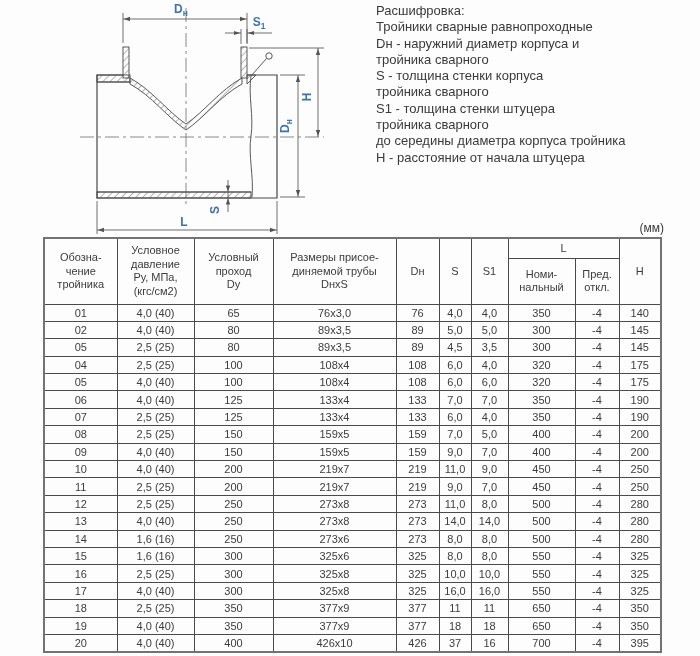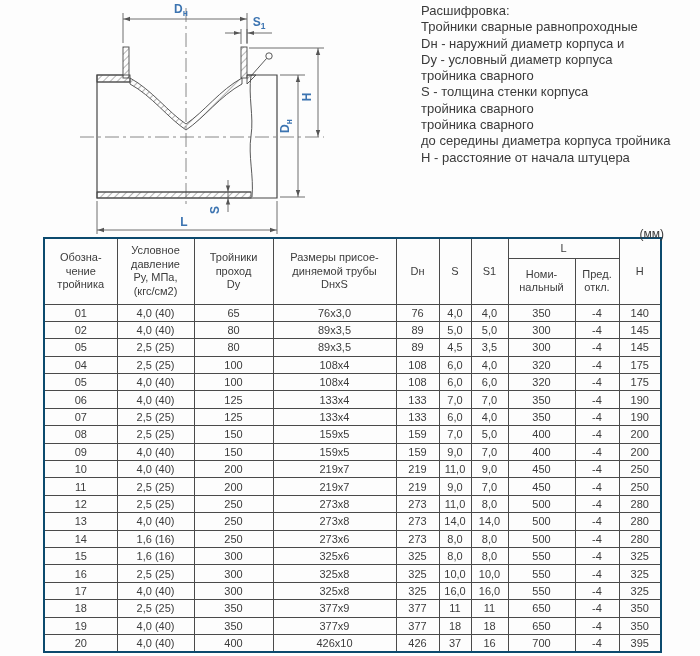--- a/index.html
+++ b/index.html
@@ -4,29 +4,29 @@
 <style>
   * { box-sizing: border-box; }
   html,body { margin:0; padding:0; }
   body {
     width:700px; height:656px; background:#fdfdfd;
     font-family:"Liberation Sans", sans-serif; color:#3b3b3b;
     overflow:hidden;
   }
   .top-section { position:relative; width:700px; height:237px; }
   .diagram-svg { position:absolute; left:0; top:0; }
-  .legend { position:absolute; left:376px; top:3px; font-size:13px; line-height:16.3px; color:#3a3a3a;margin-left:45px; }
+  .legend { position:absolute; left:376px; top:3px; font-size:13px; line-height:16.3px; color:#3a3a3a; }
   .legend div { white-space:nowrap; }
-  .unit-note { position:absolute; top:227px; right:36px; font-size:12px; color:#3a3a3a; }
+  .unit-note { position:absolute; top:221px; right:36px; font-size:12px; color:#3a3a3a; }
 
   table.dims {
     border-collapse:collapse; table-layout:fixed;
     width:617px; margin-left:43px;
     font-size:11px; color:#3c3c3c;
-    border:2px solid #0c4a6e;
+    border:2px solid #737373;
   }
   table.dims th, table.dims td {
     border:1.5px solid #4a4a4a;
     text-align:center; vertical-align:middle;
     padding:0; font-weight:normal;
     overflow:hidden;
   }
   thead th { white-space:pre-line; line-height:1.22; }
   thead tr.l-group-row th { height:20px; }
   thead tr.l-sub-row th { height:46px; }
@@ -120,24 +120,24 @@
       <polygon class="arr" points="97.8,230 104,227.8 104,232.2"></polygon>
       <polygon class="arr" points="276.2,230 270,227.8 270,232.2"></polygon>
       <text class="lbl" x="184" y="226" text-anchor="middle">L</text>
     </g>
   </svg>
 
   <div class="legend">
     <div>Расшифровка:</div>
     <div>Тройники сварные равнопроходные</div>
     <div>Dн - наружний диаметр корпуса и</div>
-    <div>Dy - условный диаметр корпуса</div>
     <div>тройника сварного</div>
     <div>S - толщина стенки корпуса</div>
     <div>тройника сварного</div>
+    <div>S1 - толщина стенки штуцера</div>
     <div>тройника сварного</div>
     <div>до середины диаметра корпуса тройника</div>
     <div>H - расстояние от начала штуцера</div>
   </div>
 
   <div class="unit-note">(мм)</div>
 </div>
 
 <table class="dims">
   <colgroup>
@@ -154,21 +154,21 @@
   </colgroup>
   <thead>
     <tr class="l-group-row">
       <th rowspan="2">Обозна-
 чение
 тройника</th>
       <th rowspan="2">Условное
 давление
 Ру, МПа,
 (кгс/см2)</th>
-      <th rowspan="2">Тройники
+      <th rowspan="2">Условный
 проход
 Dy</th>
       <th rowspan="2">Размеры присое-
 диняемой трубы
 DнхS</th>
       <th rowspan="2">Dн</th>
       <th rowspan="2">S</th>
       <th rowspan="2">S1</th>
       <th colspan="2">L</th>
       <th rowspan="2">Н</th>

